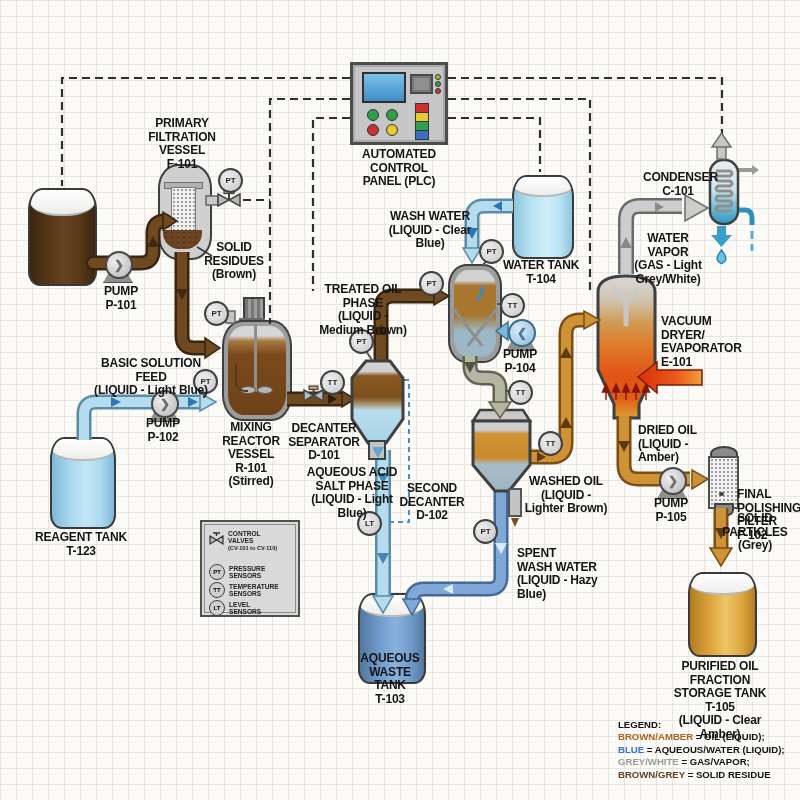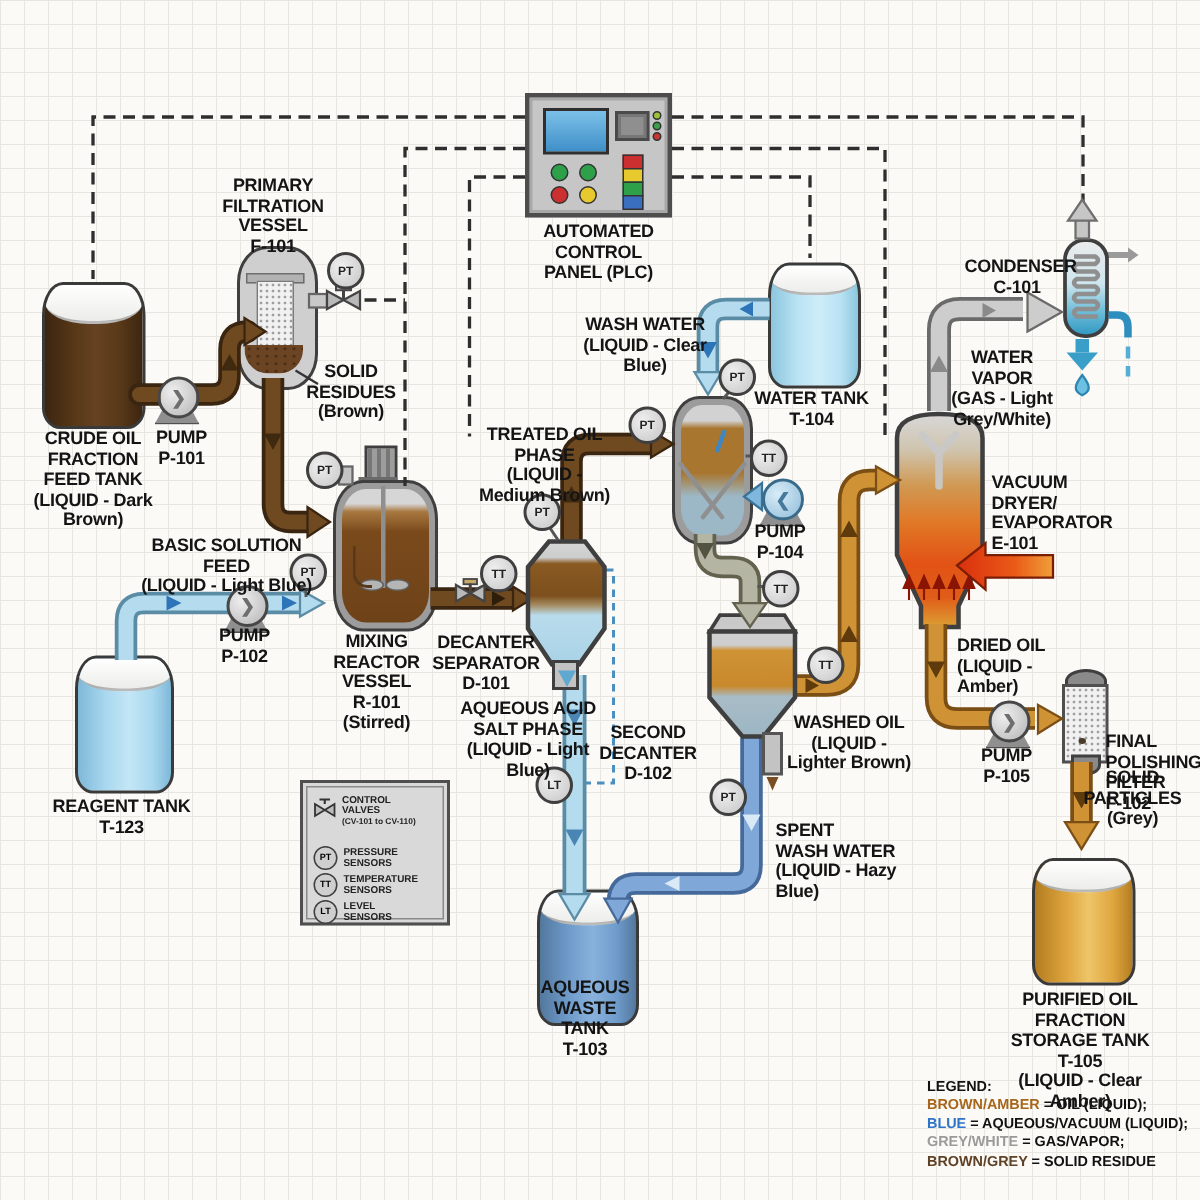--- a/index.html
+++ b/index.html
@@ -413,33 +413,29 @@
     <div class="sl-row" style="top:78px;">
       <div class="sl-circ">LT</div>
       <div class="sl-txt">LEVEL
 SENSORS</div>
     </div>
   </div>
 
   <div class="color-legend" style="left:618px;top:719px;width:175px;">
     <div>LEGEND:</div>
     <div><span style="color: rgb(168, 102, 28);">BROWN/AMBER</span><span> = OIL (LIQUID);</span></div>
-    <div><span style="color: rgb(46, 116, 201); margin-top: 28px;">BLUE</span><span> = AQUEOUS/VACUUM (LIQUID);</span></div>
+    <div><span style="color: rgb(46, 116, 201); margin-top: 28px;">BLUE</span><span> = AQUEOUS/WATER (LIQUID);</span></div>
     <div><span style="color: rgb(154, 154, 154);">GREY/WHITE</span><span> = GAS/VAPOR;</span></div>
     <div><span style="color: rgb(95, 65, 38);">BROWN/GREY</span><span> = SOLID RESIDUE</span></div>
   </div>
 
   <div class="lbl" style="left:142px;top:117px;width:80px;">PRIMARY
 FILTRATION
 VESSEL
 F-101</div>
-  <div class="lbl" style="left:6px;top:286px;width:112px;">CRUDE OIL
-FRACTION
-FEED TANK
-(LIQUID - Dark Brown)</div>
   <div class="lbl" style="left:96px;top:285px;width:50px;">PUMP
 P-101</div>
   <div class="lbl" style="left:202px;top:241px;width:64px;">SOLID
 RESIDUES
 (Brown)</div>
   <div class="lbl" style="left:340px;top:148px;width:118px;">AUTOMATED CONTROL
 PANEL (PLC)</div>
   <div class="lbl" style="left:89px;top:357px;width:124px;">BASIC SOLUTION FEED
 (LIQUID - Light Blue)</div>
   <div class="lbl" style="left:138px;top:417px;width:50px;">PUMP

